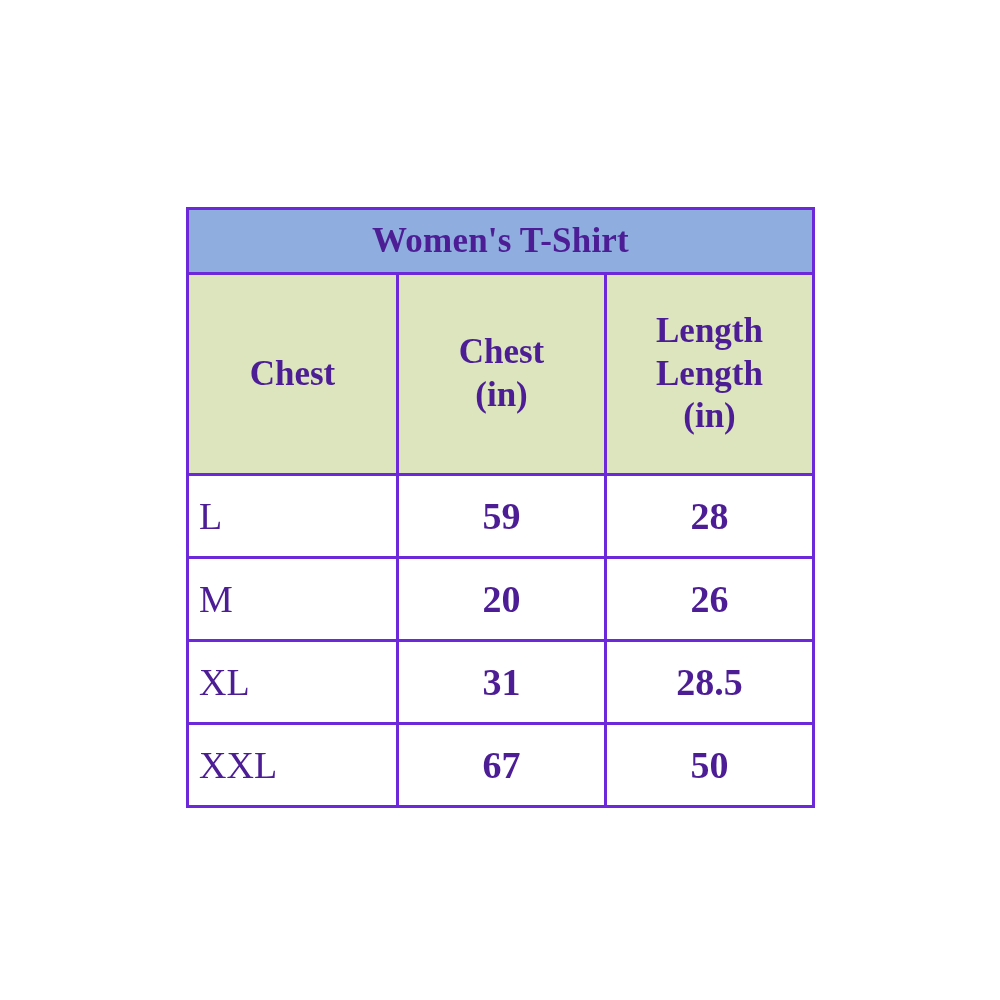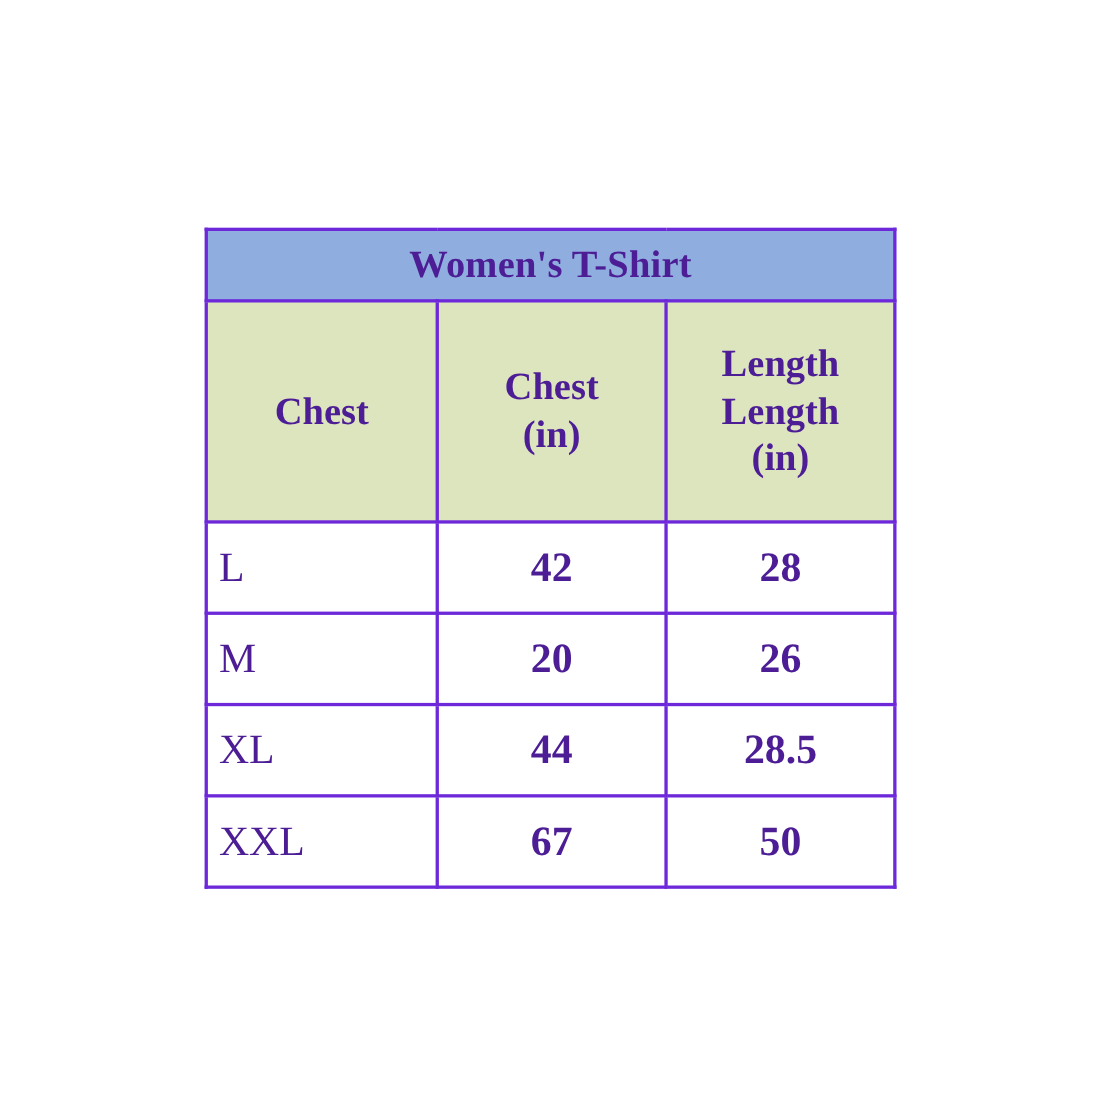--- a/index.html
+++ b/index.html
@@ -83,31 +83,31 @@
           <span class="l2">(in)</span>
         </td>
         <td class="head-cell">
           <span>Length</span>
           <span class="l2">Length</span>
           <span class="l2">(in)</span>
         </td>
       </tr>
       <tr>
         <td class="body-cell size-col">L</td>
-        <td class="body-cell">42</td>
+        <td class="body-cell">59</td>
         <td class="body-cell">28</td>
       </tr>
       <tr>
         <td class="body-cell size-col">M</td>
         <td class="body-cell">20</td>
         <td class="body-cell">26</td>
       </tr>
       <tr>
         <td class="body-cell size-col">XL</td>
-        <td class="body-cell">44</td>
+        <td class="body-cell">31</td>
         <td class="body-cell">28.5</td>
       </tr>
       <tr>
         <td class="body-cell size-col">XXL</td>
         <td class="body-cell">67</td>
         <td class="body-cell">50</td>
       </tr>
     </tbody>
   </table>
 </div>

